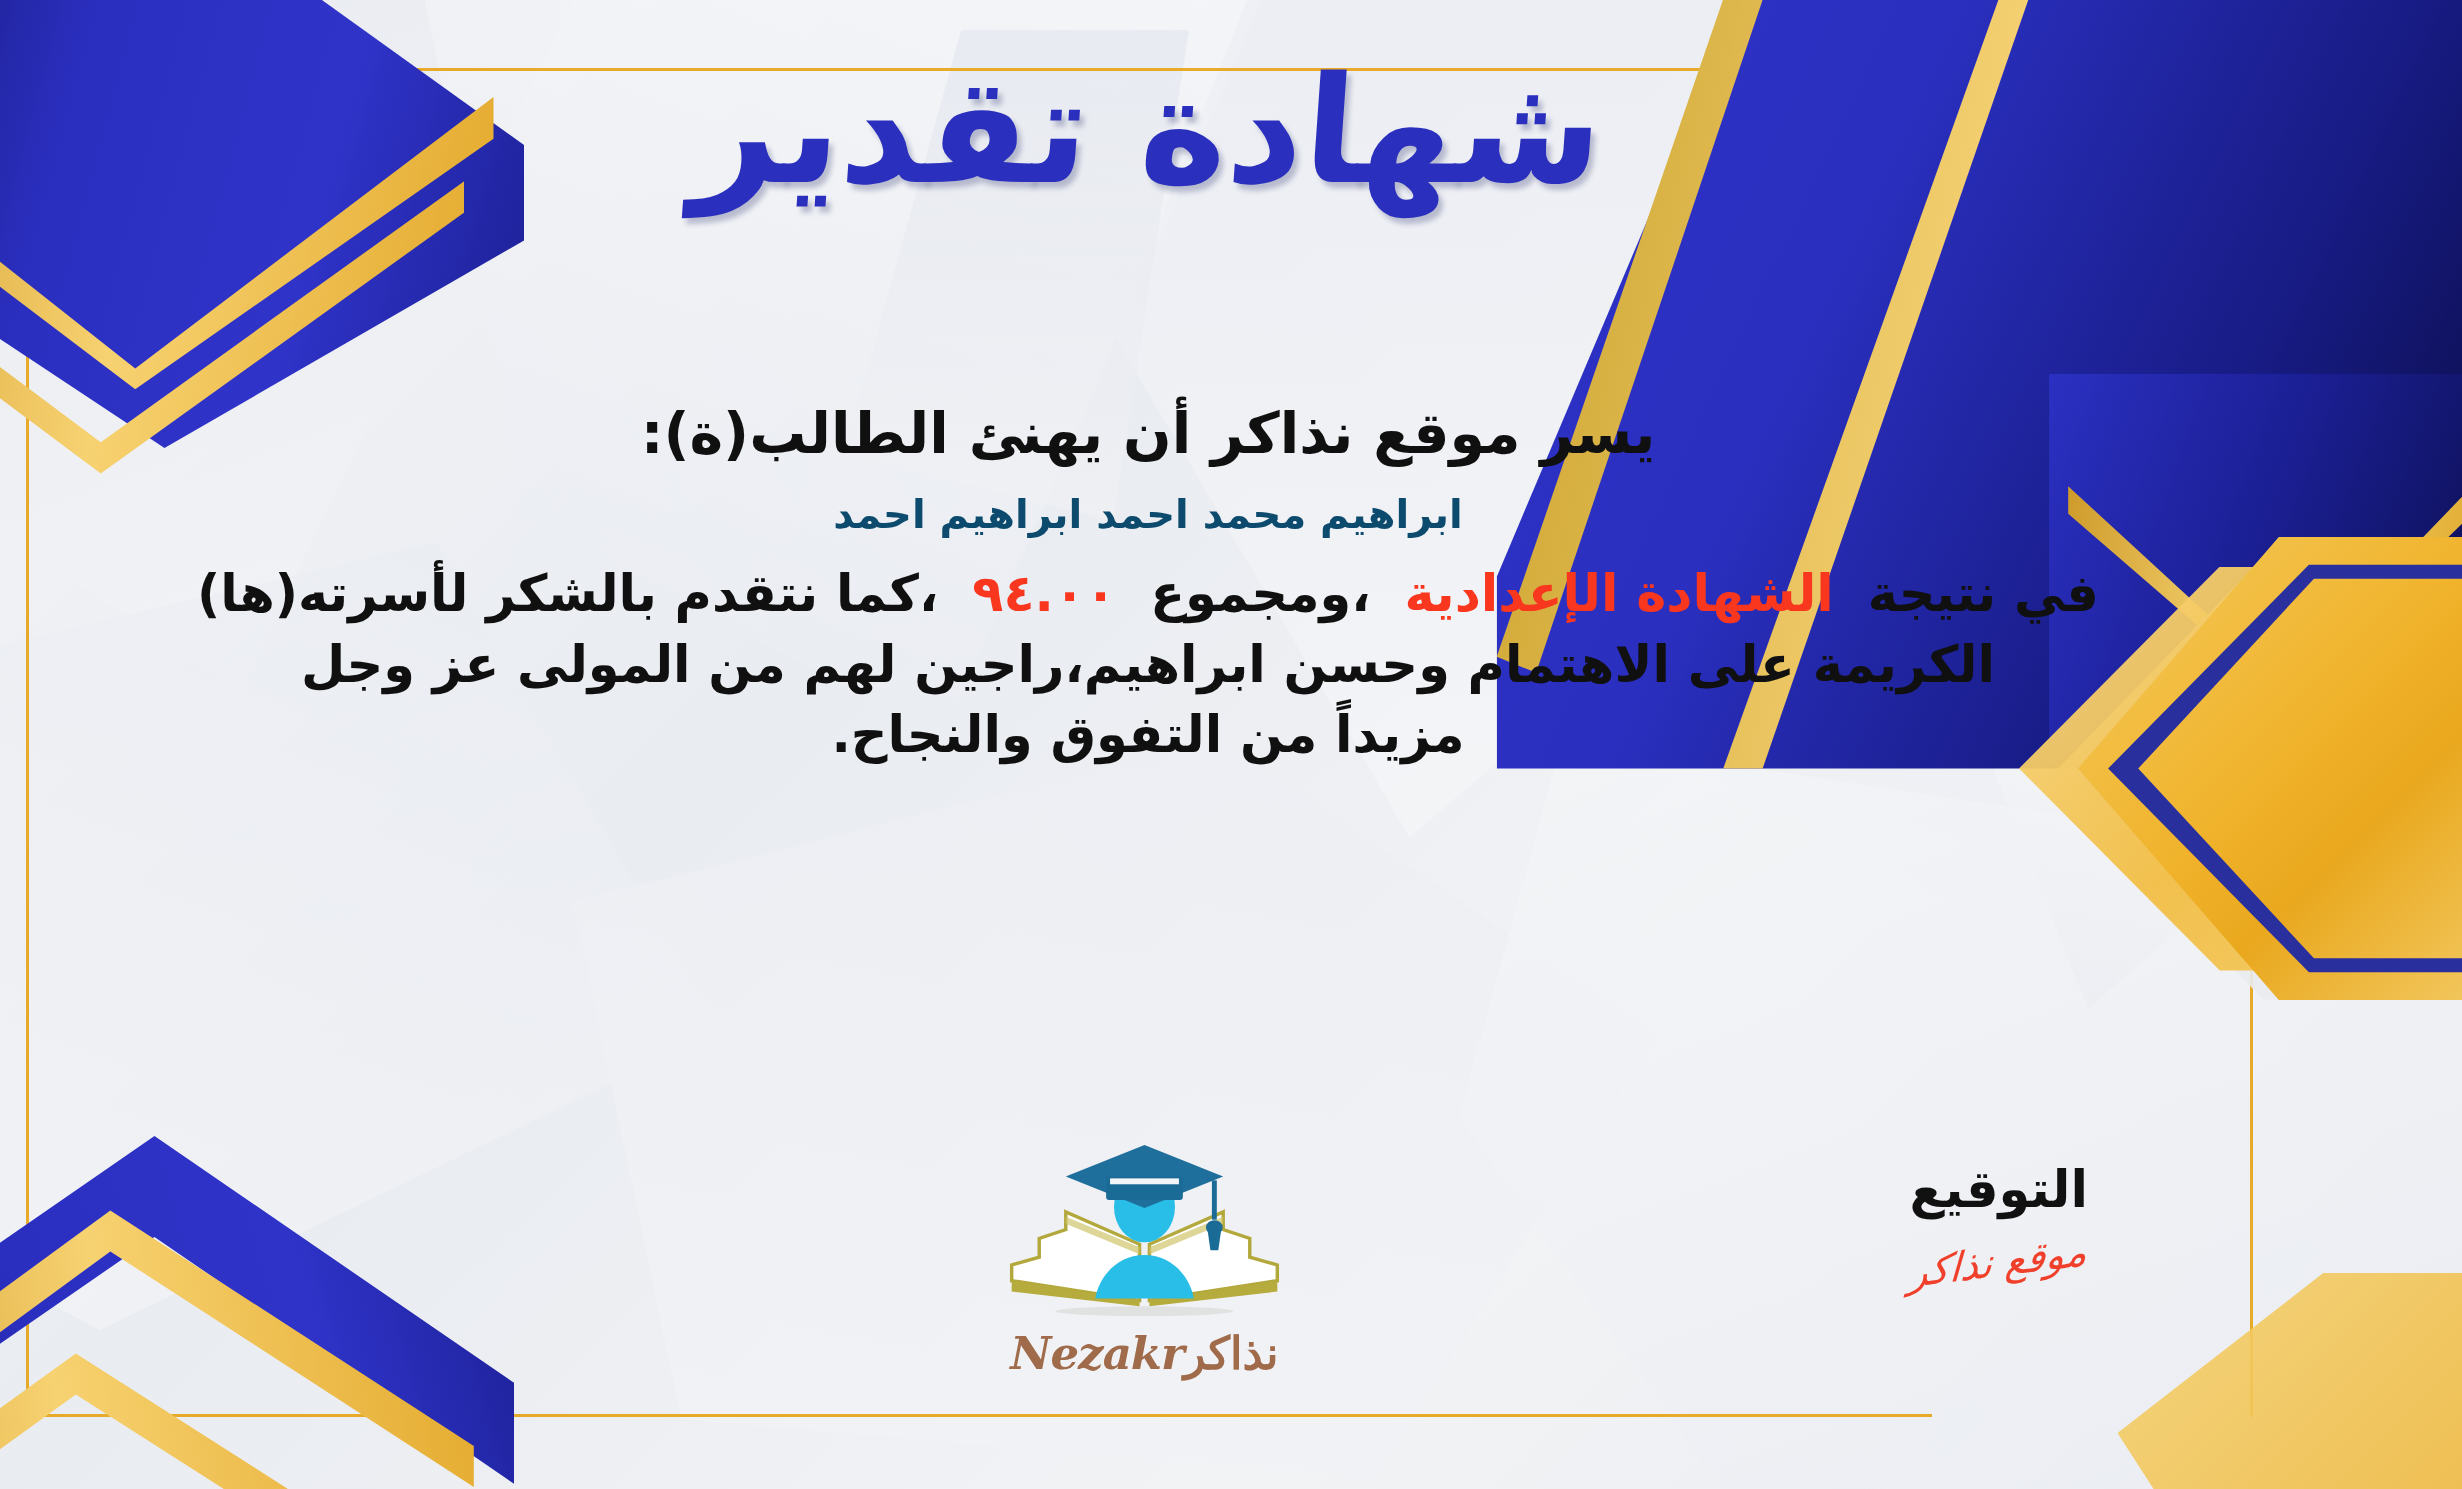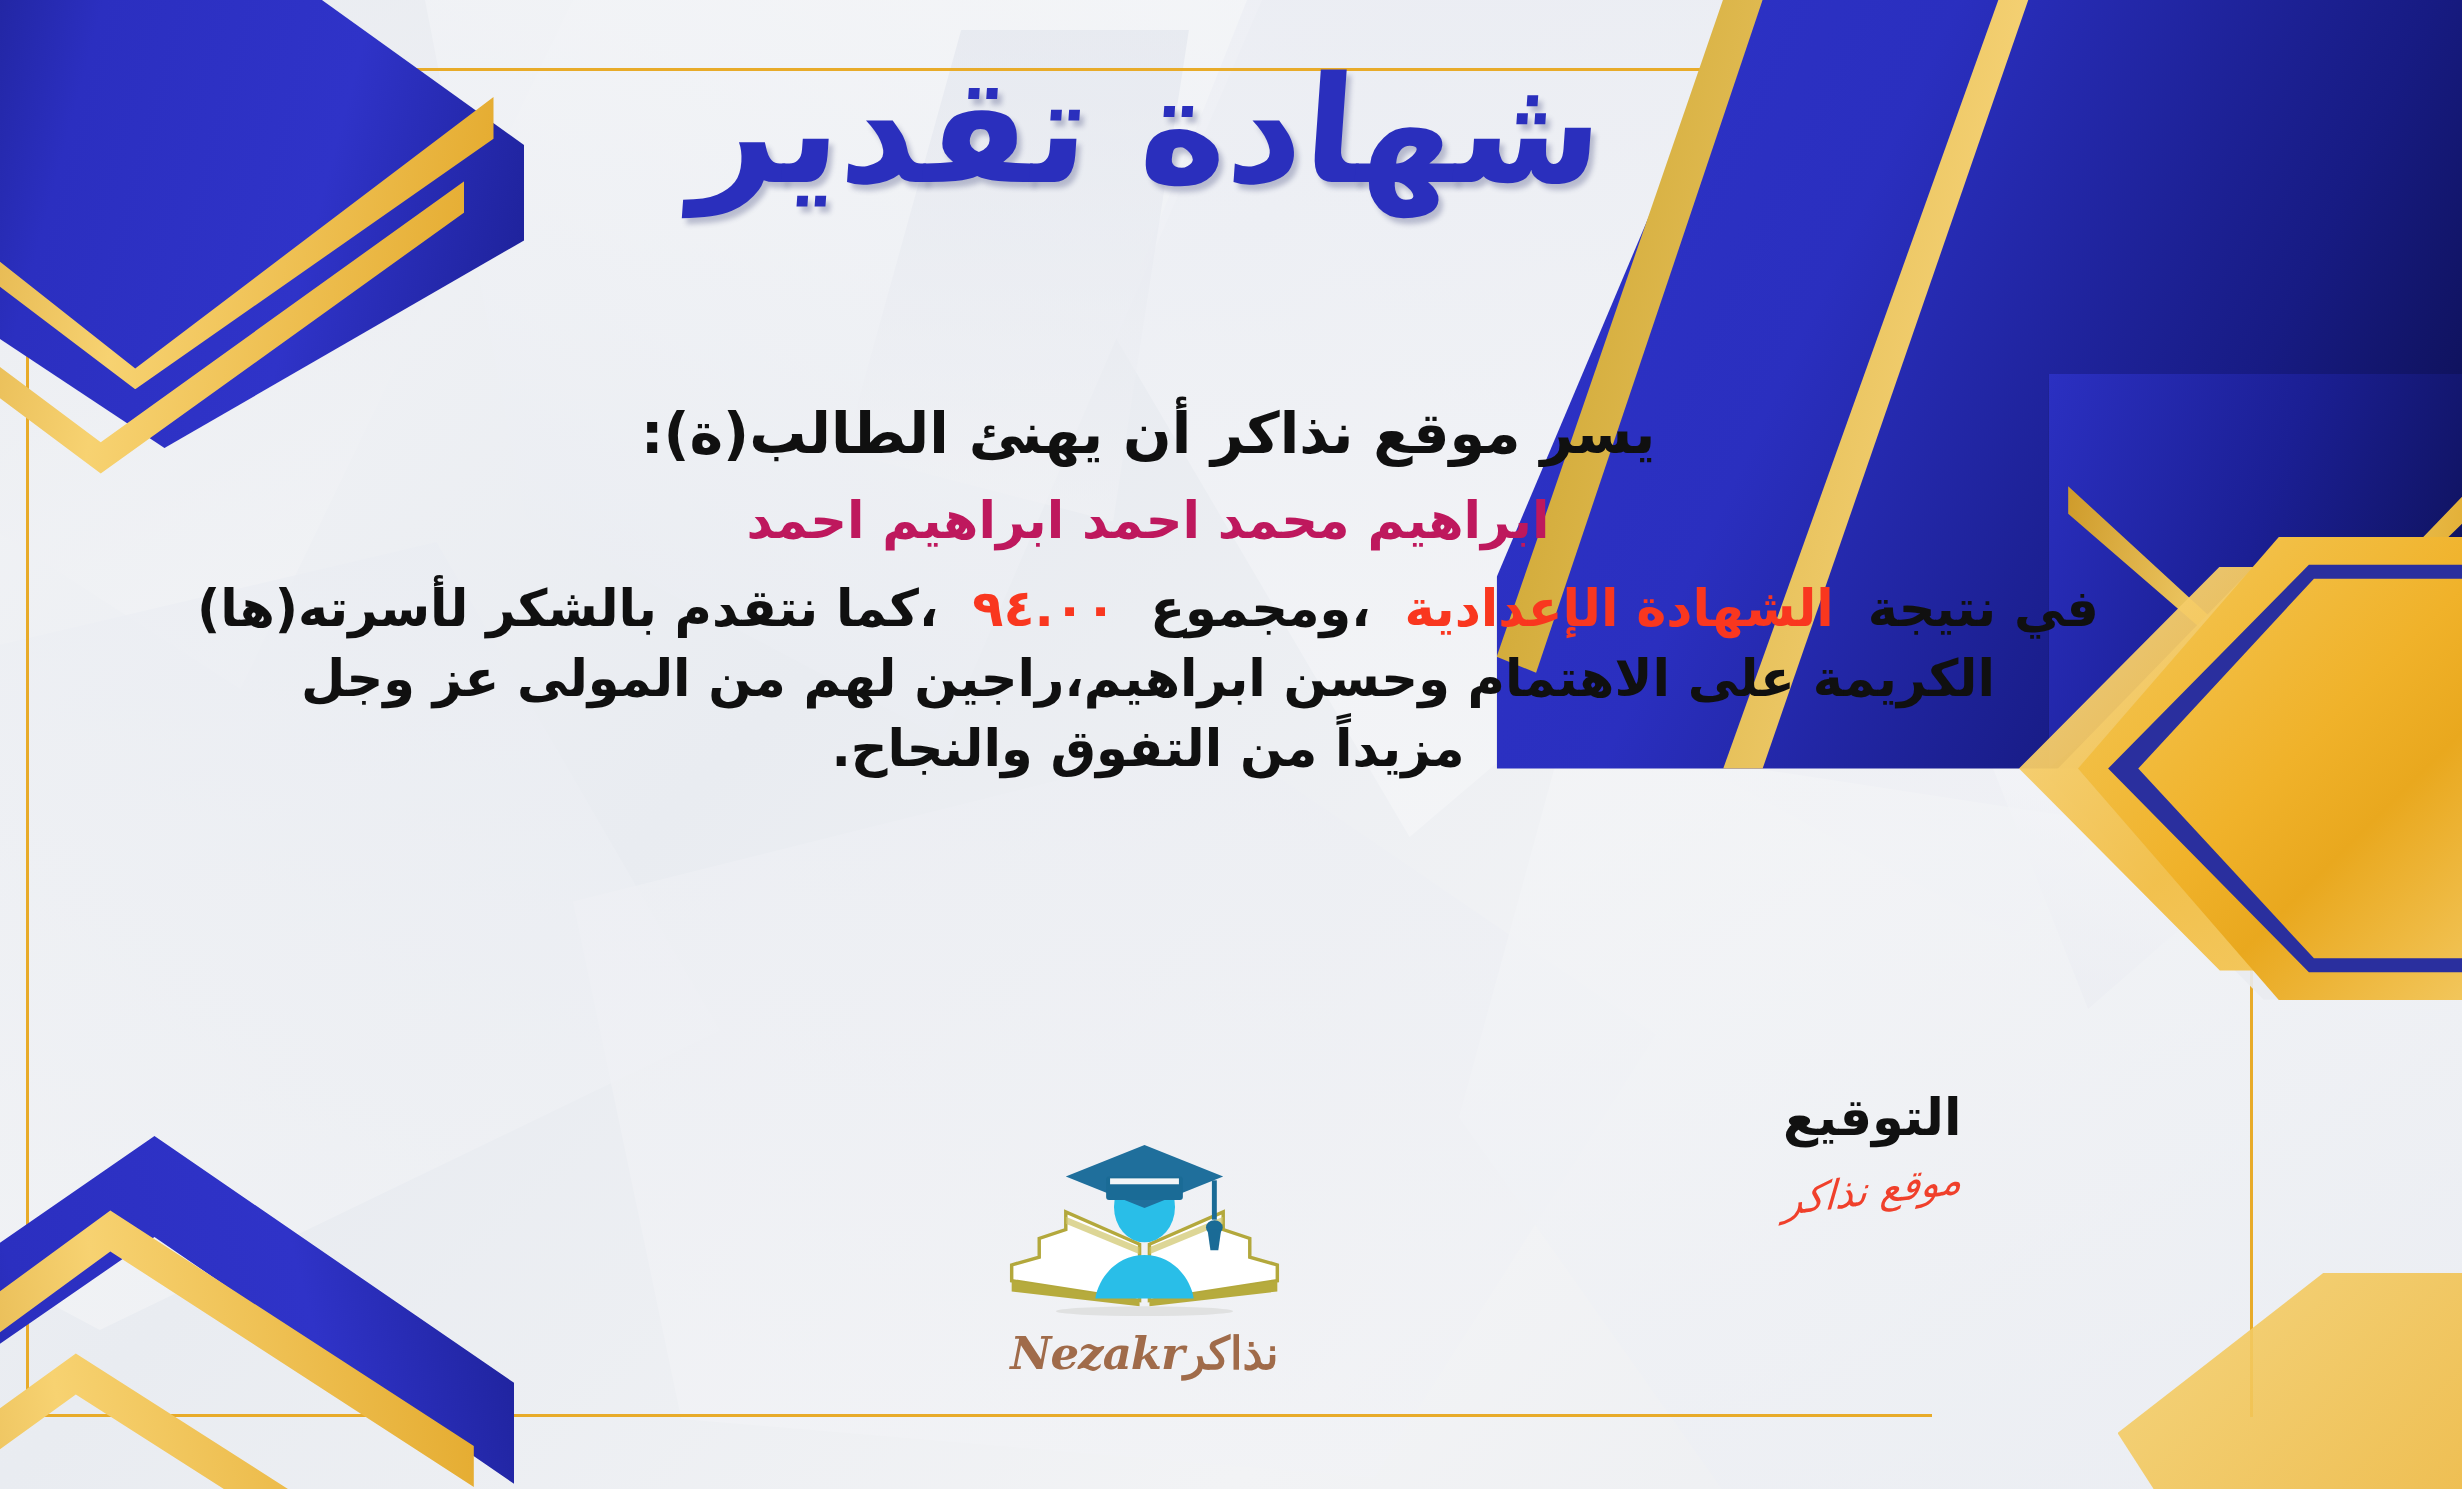--- a/index.html
+++ b/index.html
@@ -122,39 +122,39 @@
     font-weight:700;
   }
   .line{
     font-size:53px;
     line-height:1.38;
     letter-spacing:-0.5px;
     white-space:nowrap;
   }
   .line.l1{font-size:57px;margin-bottom:15px;}
   .name{
-    color:#be185d;
-    font-size:51px;
+    color:#0c4a6e;
+    font-size:40px;
     line-height:1.3;
     margin-bottom:19.7px;
     letter-spacing:-0.5px;
   }
   .red{color:#f9371f;}
   .gap-s{display:inline-block;width:34px;}
   .gap-m{display:inline-block;width:59px;}
   .l3,.l4{font-size:51px;}
   .l5{font-size:51px;}
   .l6{font-size:51px;}
 
   
   .sig{
     position:absolute;
     right:374px;
-    top:1088px;
-    text-align:left;
+    top:1160px;
+    text-align:right;
     direction:rtl;
     width:305px;
   }
   .sig-label{font-size:51px;font-weight:700;color:#111;letter-spacing:-0.5px;}
   .sig-mark{
     margin-top:19.7px;
     font-family:"DejaVu Serif","Liberation Serif",serif;
     font-size:40px;
     color:#f0402b;
     transform:rotate(-7deg) skewX(-10deg);

